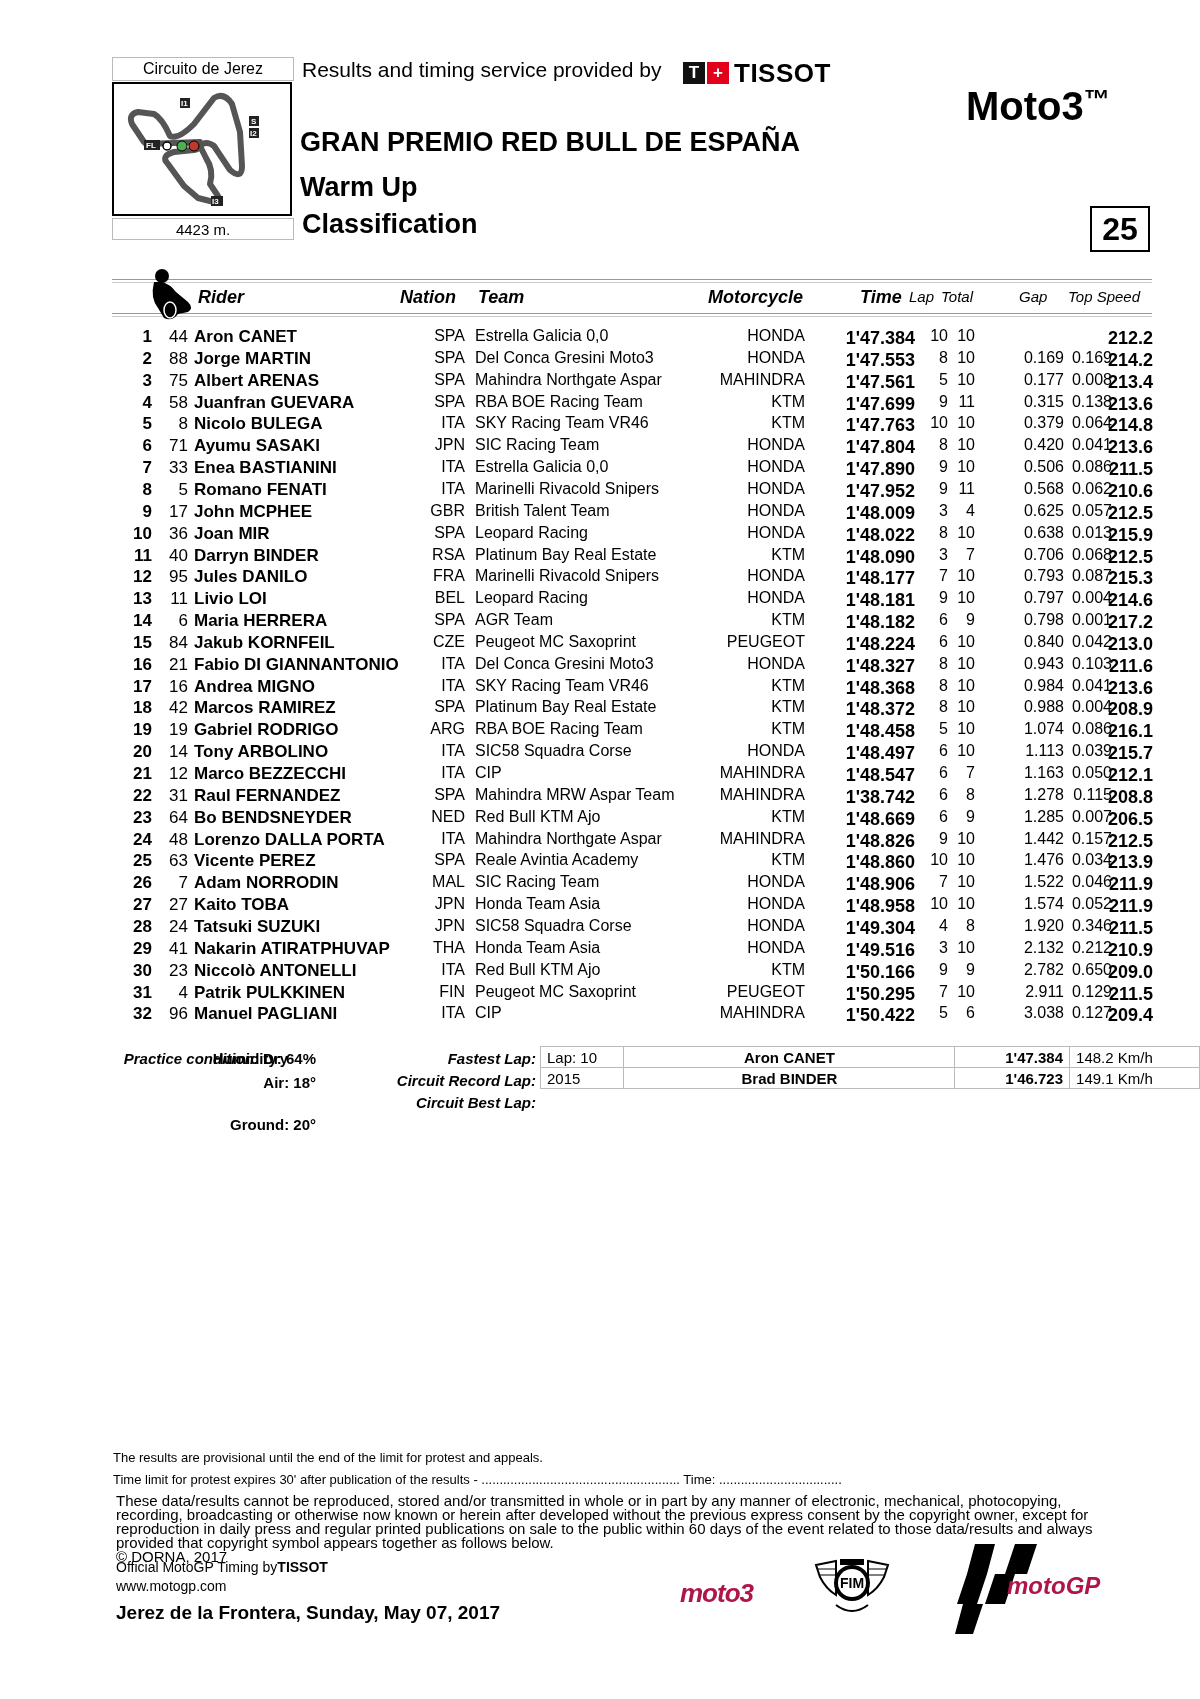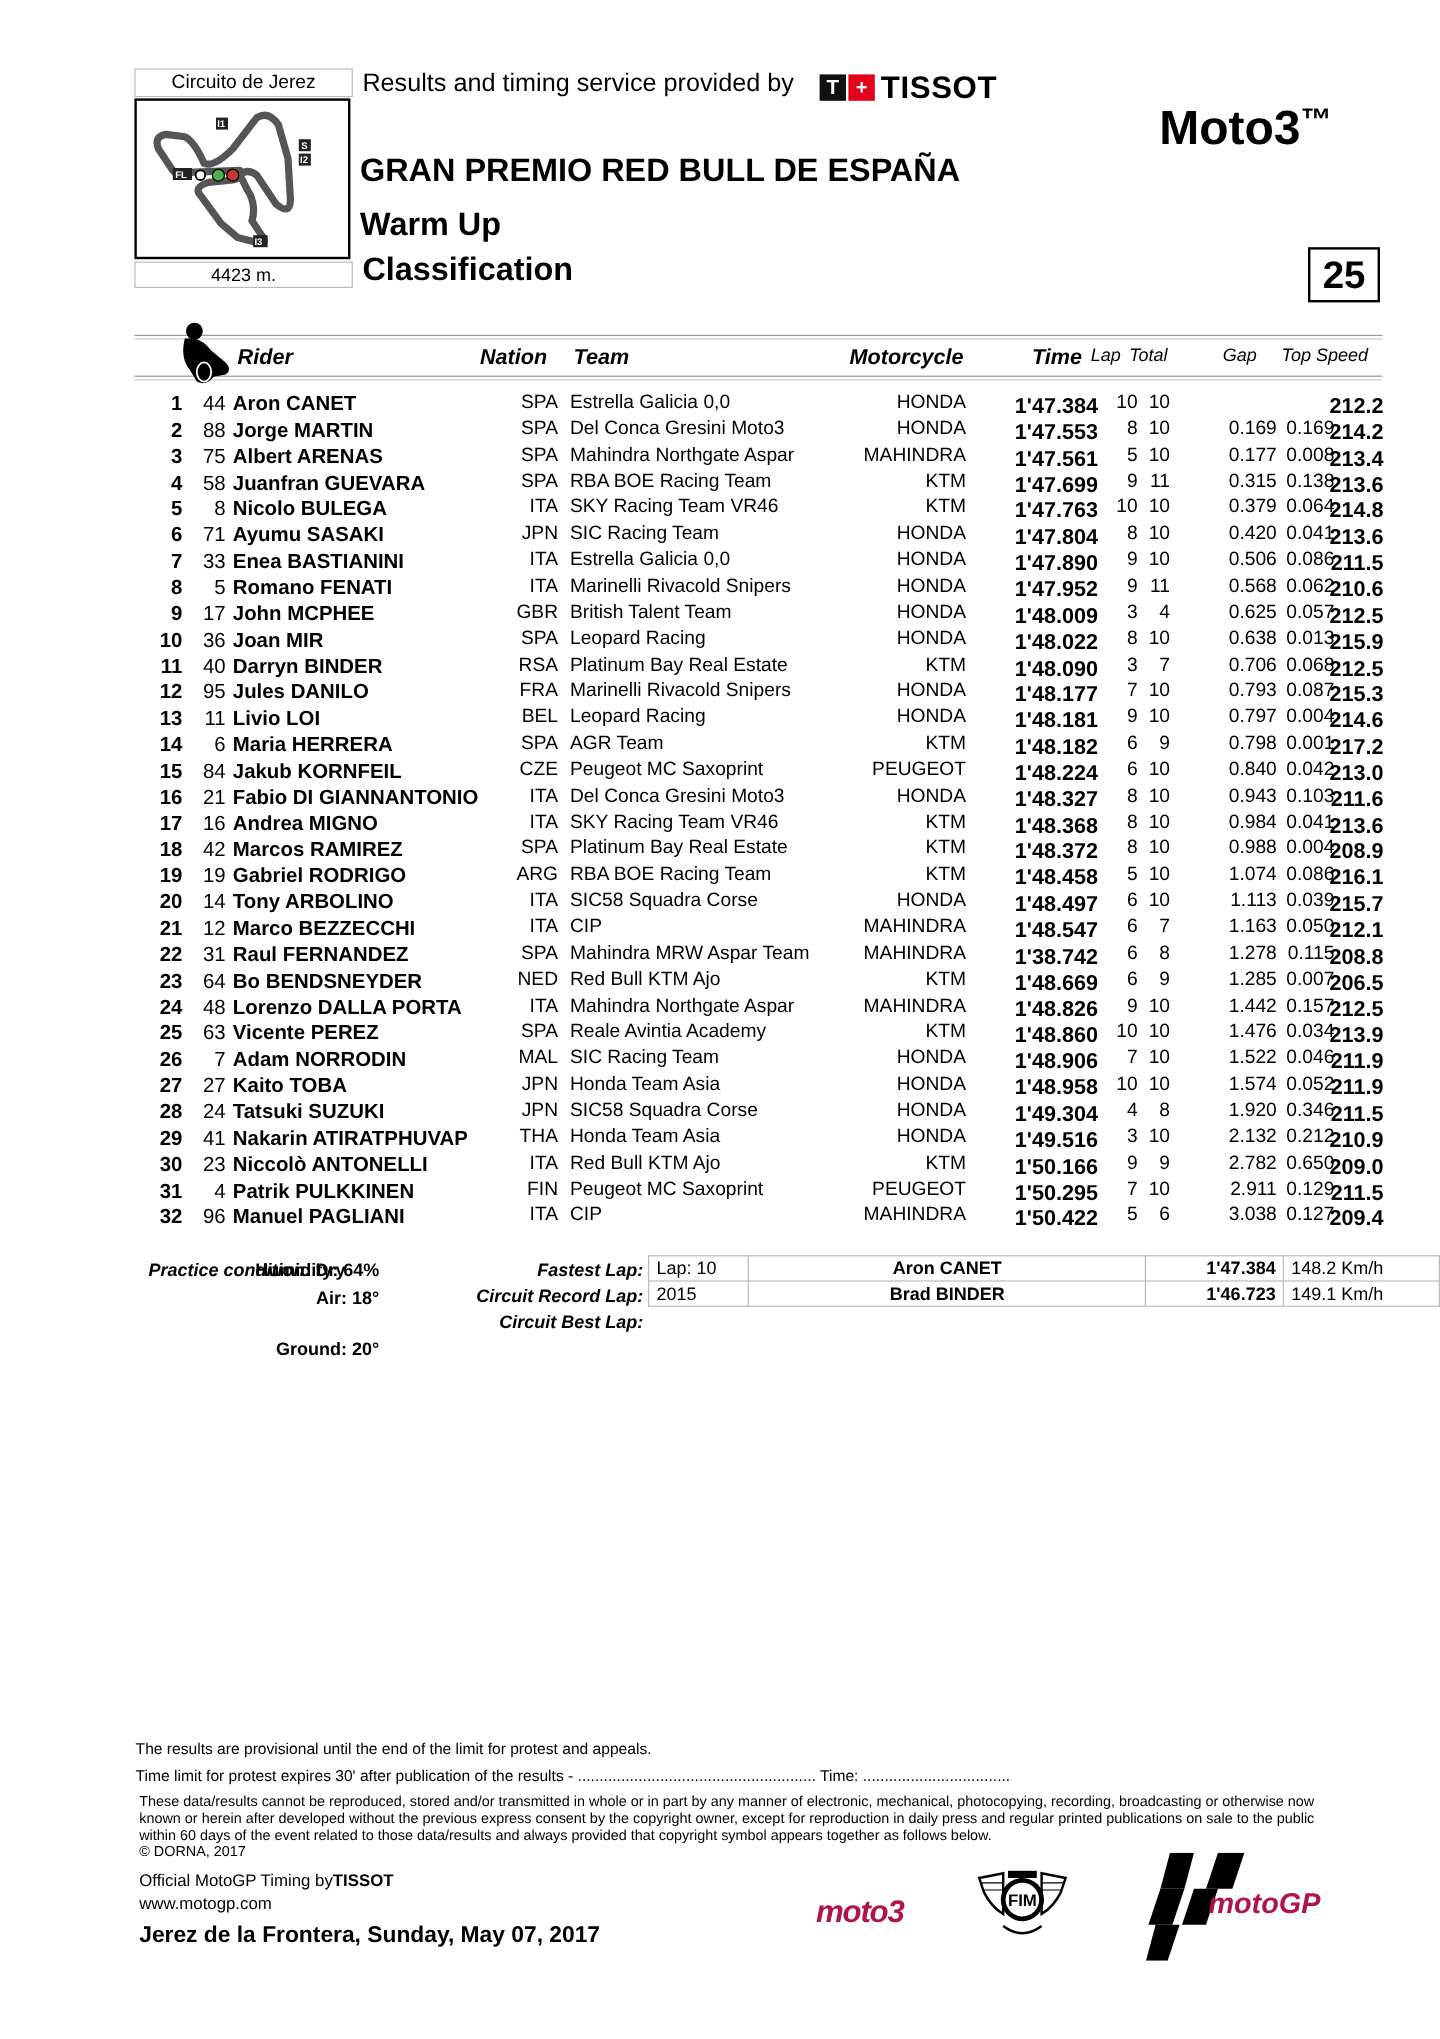--- a/index.html
+++ b/index.html
@@ -56,21 +56,21 @@
   .rec-table { left: 540px; top: 1046px; border-collapse: collapse; font-size: 15px; padding-left: 36px; }
   .rec-table td { border: 1px solid #bbb; height: 20px; padding: 0 6px; white-space: nowrap; }
   .rec-table .r-extra { width: 72px; }
   .rec-table .r-name { width: 335px; text-align: center; font-weight: bold; }
   .rec-table .r-time { width: 105px; text-align: right; font-weight: bold; }
   .rec-table .r-speed { width: 120px; }
 
   
   .foot-1 { left: 113px; top: 1450px; font-size: 13px; white-space: nowrap; }
   .foot-2 { left: 113px; top: 1472px; font-size: 13px; white-space: nowrap; }
-  .foot-legal { left: 116px; top: 1494px; width: 1010px; font-size: 12px; line-height: 14px; }
+  .foot-legal { left: 116px; top: 1494px; width: 1010px; font-size: 15px; line-height: 14px; }
   .foot-official { left: 116px; top: 1559px; font-size: 14px; white-space: nowrap; }
   .foot-url { left: 116px; top: 1578px; font-size: 14px; }
   .foot-place { left: 116px; top: 1602px; font-size: 19px; font-weight: bold; white-space: nowrap; }
   .logo-moto3 { left: 680px; top: 1578px; font-size: 26px; font-weight: 900; font-style: italic; color: #b0154a; letter-spacing: -1px; }
   .logo-fim { left: 812px; top: 1555px; width: 80px; height: 64px; }
   .logo-motogp { left: 955px; top: 1544px; width: 170px; height: 90px; }
 </style>
 </head>
 <body>
 

